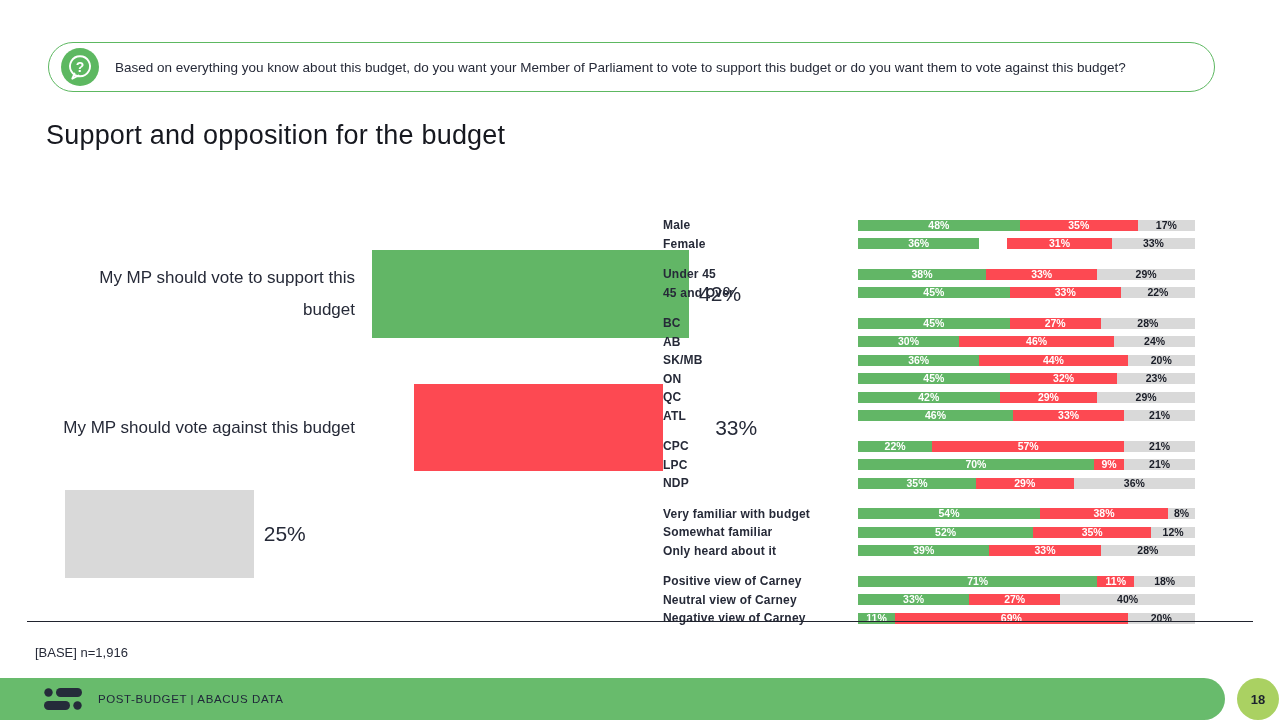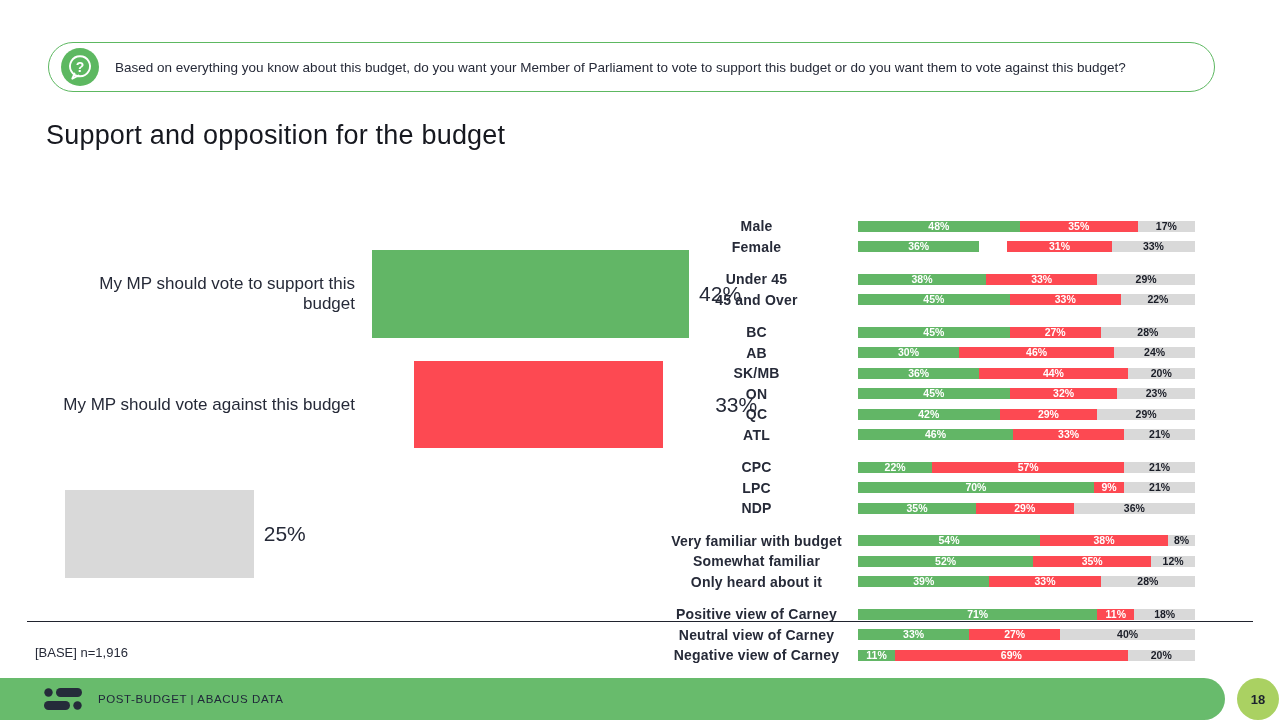--- a/index.html
+++ b/index.html
@@ -15,33 +15,33 @@
   .q-icon { width:38px; height:38px; flex:0 0 38px; }
   .q-text { margin-left:16px; font-size:13.5px; line-height:19px; color:var(--text-dark); }
 
   
   .page-title { position:absolute; left:46px; top:120px; font-size:27px; font-weight:normal; color:var(--title-dark); letter-spacing:0.2px; }
 
   
   .overall-chart { position:absolute; left:48px; top:250px; width:660px; height:330px; }
   .ov-row { position:absolute; left:0; display:flex; align-items:center; }
   .ov-row:nth-child(1){ top:0;   height:88px; }
-  .ov-row:nth-child(2){ top:111px; height:87px;gap:42px; }
+  .ov-row:nth-child(2){ top:134px; height:87px;gap:42px; }
   .ov-row:nth-child(3){ top:240px; height:88px; }
-  .ov-label { width:307px; text-align:right; font-size:17px; line-height:20px; color:var(--text-dark); flex:0 0 307px; }
+  .ov-label { width:307px; text-align:right; font-size:17px; line-height:32px; color:var(--text-dark); flex:0 0 307px; }
   .ov-bar { height:100%; margin-left:17px; flex:0 0 auto; }
   .ov-value { margin-left:10px; font-size:21px; color:var(--text-dark); white-space:nowrap; }
 
   
   .breakdown-chart { position:absolute; left:663px; top:218px; width:545px; }
   .bd-group { margin-bottom:16.5px; }
   .bd-group:last-child { margin-bottom:12px; }
   .bd-row { display:flex; align-items:center; margin-bottom:4.5px; }
-  .bd-label { width:195px; flex:0 0 195px; text-align:center; padding-right:8px;
-              font-size:14px; font-weight:bold; color:var(--text-dark); letter-spacing:0.2px; white-space:nowrap; }
+  .bd-label { width:195px; flex:0 0 195px; text-align:left; padding-right:8px;
+              font-size:12px; font-weight:bold; color:var(--text-dark); letter-spacing:0.2px; white-space:nowrap; }
   .bd-bar { width:337px; flex:0 0 337px; height:11px; display:flex; }
   .bd-seg { height:11px; display:flex; align-items:center; justify-content:center; overflow:visible; }
   .bd-seg .bd-seglabel { font-size:10.5px; font-weight:bold; line-height:11px; white-space:nowrap; }
   .seg0 { background:var(--support); } .seg0 .bd-seglabel { color:#ffffff; }
   .seg1 { background:var(--oppose); }  .seg1 .bd-seglabel { color:#ffffff; }
   .seg2 { background:var(--dont-know); flex:1; } .seg2 .bd-seglabel { color:#1a1d27; }
 
   
   .divider { position:absolute; left:27px; top:621px; width:1226px; border-top:1.5px solid #20232e; }
   .base-note { position:absolute; left:35px; top:645px; font-size:13px; color:var(--text-dark); }

